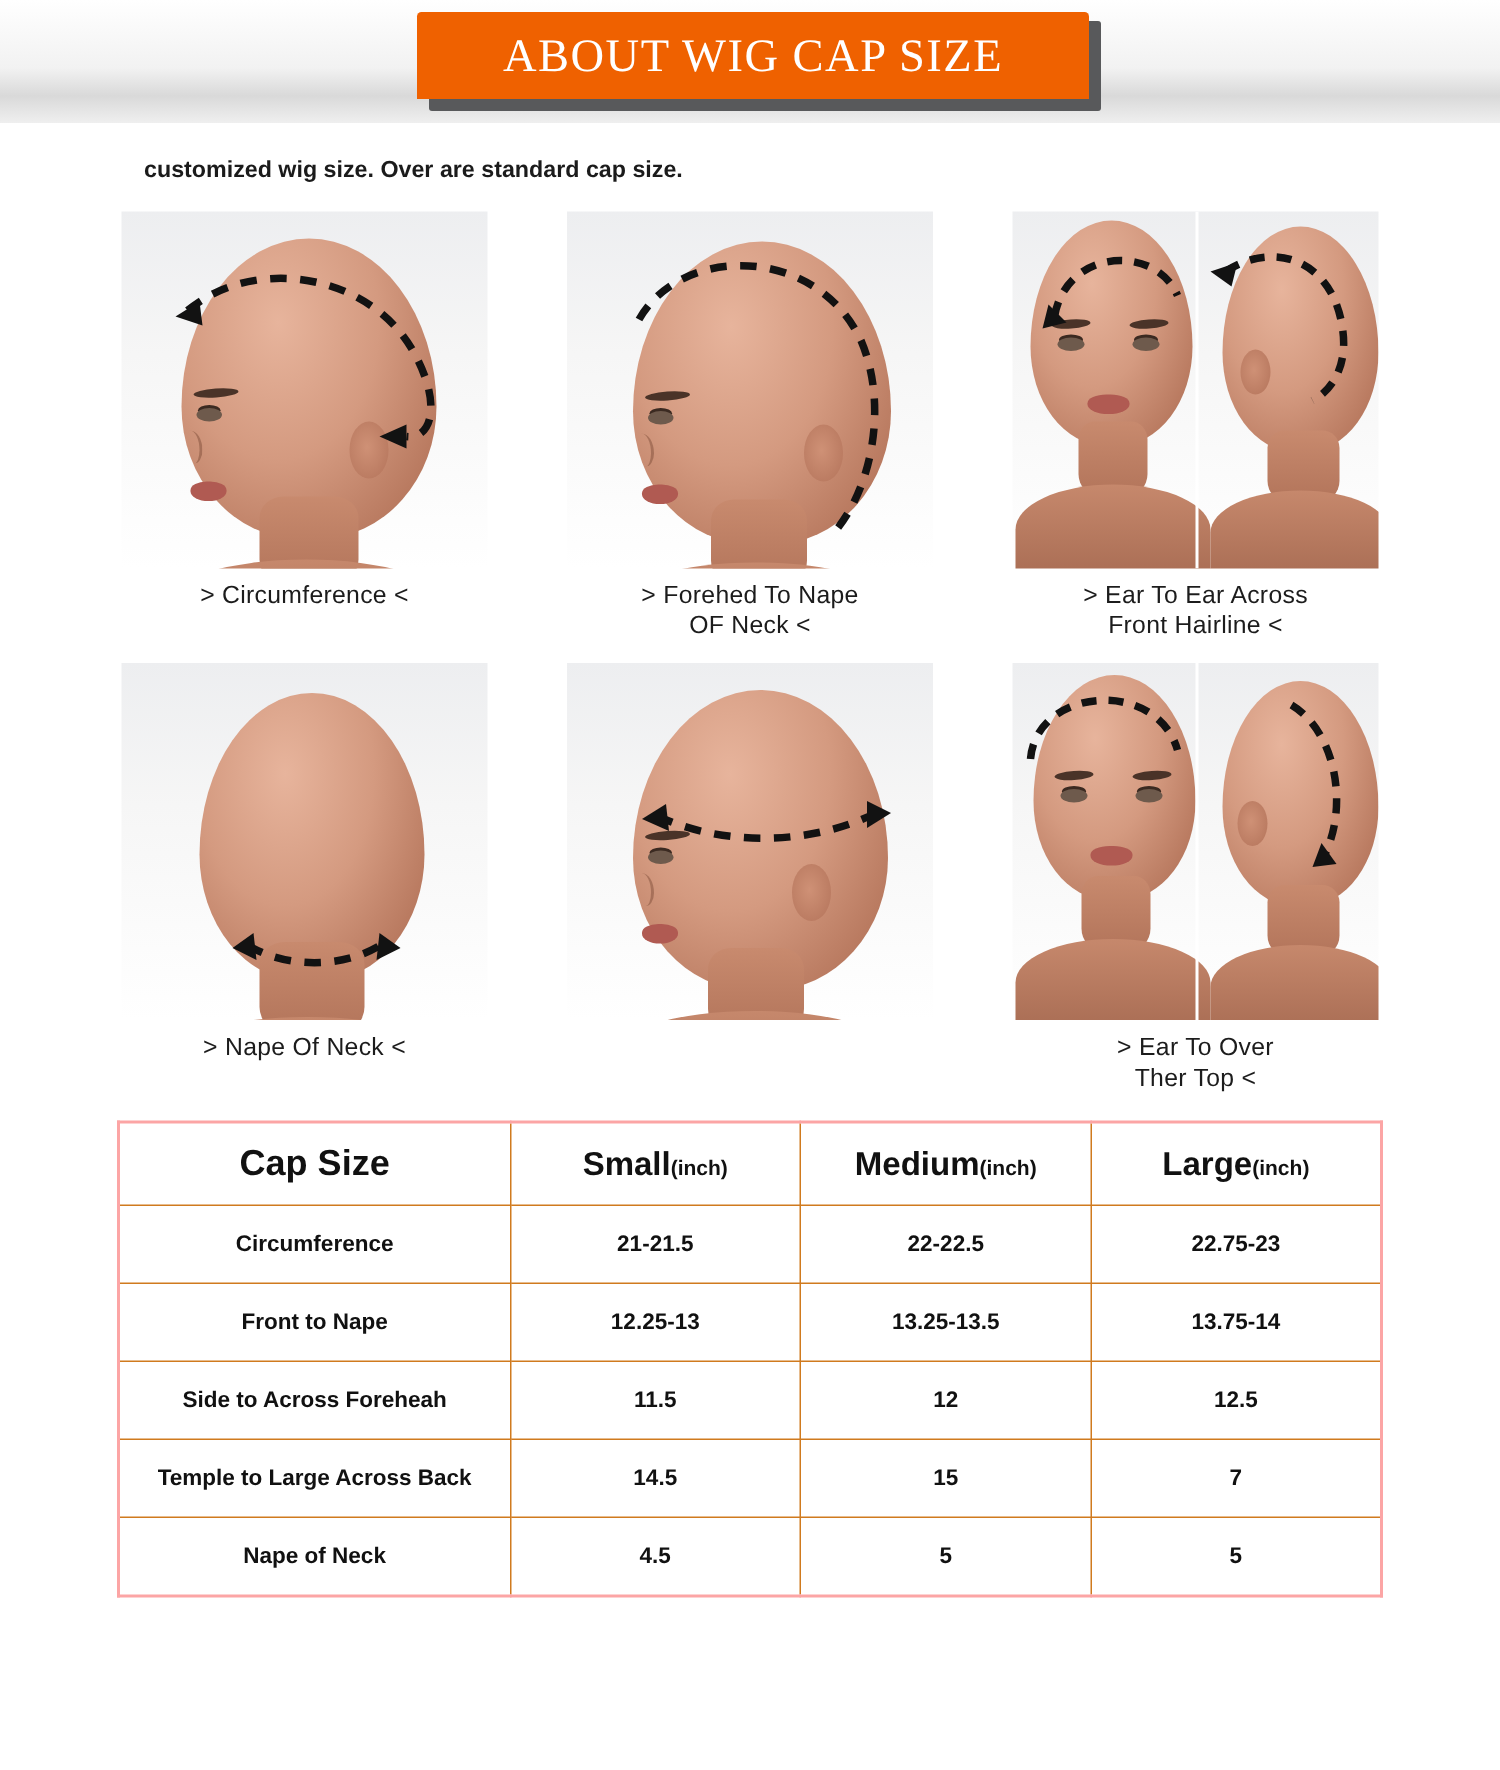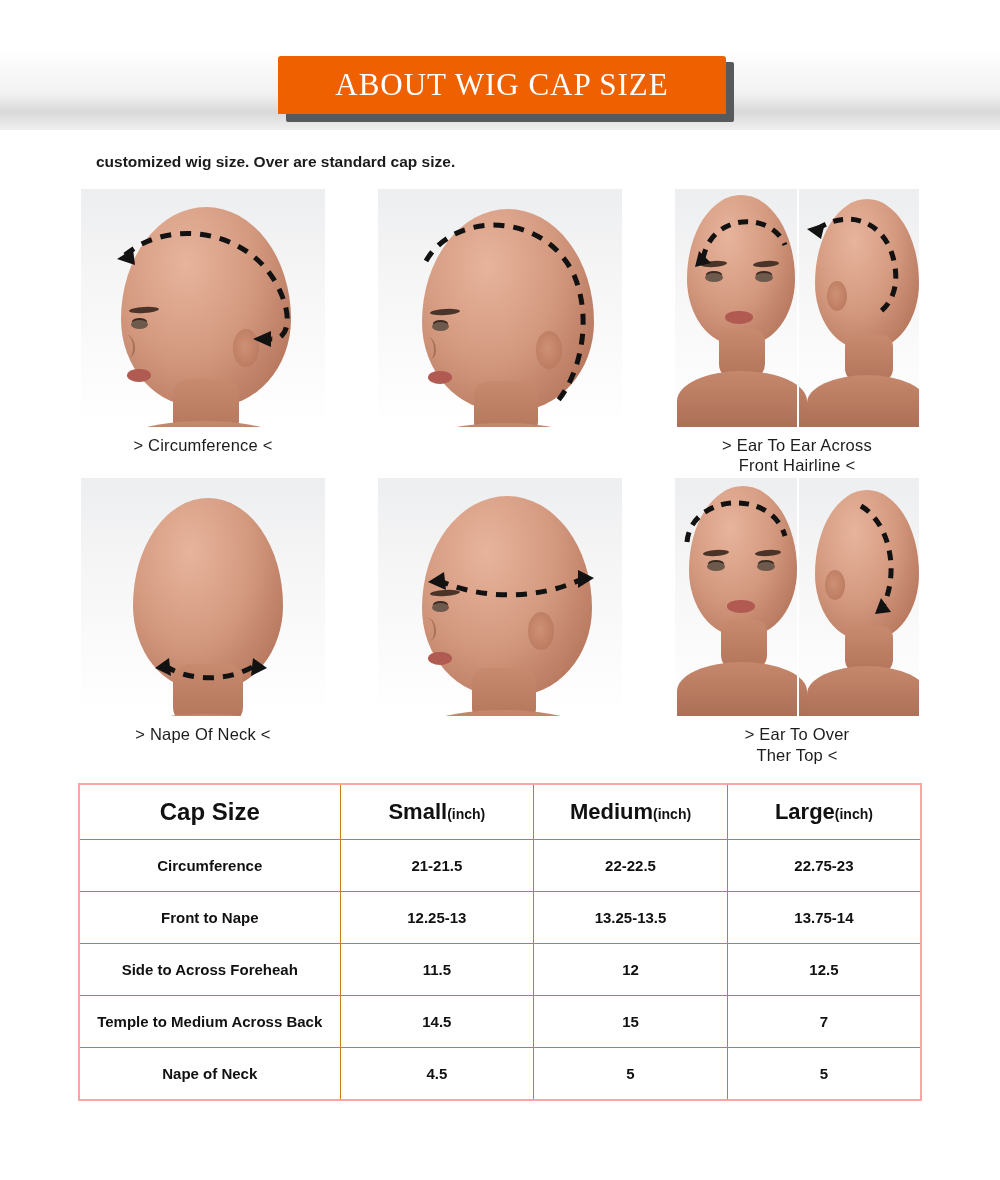--- a/index.html
+++ b/index.html
@@ -12,21 +12,20 @@
     background: #ffffff;
     font-family: "Liberation Sans", sans-serif;
     color: #1a1a1a;
     overflow: hidden;
   }
 
   .page {
     position: relative;
     width: 1000px;
     height: 940px;
-    margin-top: 48px;
   }
 
   
   .header-band {
     position: relative;
     width: 100%;
     height: 82px;
     background: linear-gradient(to bottom, #ffffff 0%, #f2f2f2 55%, #d9d9d9 78%, #efefef 100%);
   }
   .header-shadow {
@@ -66,21 +65,21 @@
     line-height: 1.85;
     color: #1b1b1b;
   }
 
   
   .grid {
     margin: 12px 78px 0 78px;
     display: grid;
     grid-template-columns: 250px 1fr 250px;
     justify-content: space-between;
-    row-gap: 2px;
+    row-gap: 14px;
   }
   .cell {
     display: flex;
     flex-direction: column;
     align-items: center;
   }
   .photo {
     width: 244px;
     height: 238px;
     background: linear-gradient(to bottom, #edeef0 0%, #f6f6f6 40%, #ffffff 100%);
@@ -244,20 +243,24 @@
         <div class="neck" style="left:96px; top:192px; width:64px; height:58px;"></div>
         <div class="shoulder" style="left:32px; top:234px; width:188px; height:58px;"></div>
         <div class="brow" style="left:52px; top:120px;"></div>
         <div class="eye" style="left:54px; top:133px;"></div>
         <div class="nose" style="left:44px; top:148px;"></div>
         <div class="lips" style="left:50px; top:182px; width:24px;"></div>
         <div class="ear" style="left:158px; top:142px;"></div>
         <svg class="dashline" width="244" height="238">
           <path d="M48 72 C 76 22, 166 22, 196 86 C 214 128, 204 184, 178 214" fill="none" stroke="#121212" stroke-width="5" stroke-dasharray="11 9"></path>
         </svg>
+      </div>
+      <div class="caption">
+        <div>&gt; Forehed To Nape</div>
+        <div>OF Neck &lt;</div>
       </div>
     </div>
 
     <div class="cell">
       <div class="photo wide">
 
         <div class="head" style="left:12px; top:6px; width:108px; height:150px;"></div>
         <div class="neck" style="left:44px; top:140px; width:46px; height:50px;"></div>
         <div class="shoulder" style="left:2px; top:182px; width:130px; height:60px;"></div>
         <div class="brow" style="left:26px; top:72px; width:26px;"></div>
@@ -382,21 +385,21 @@
           <td>13.25-13.5</td>
           <td>13.75-14</td>
         </tr>
         <tr>
           <td class="label">Side to Across Foreheah</td>
           <td>11.5</td>
           <td>12</td>
           <td>12.5</td>
         </tr>
         <tr>
-          <td class="label">Temple to Medium Across Back</td>
+          <td class="label">Temple to Large Across Back</td>
           <td>14.5</td>
           <td>15</td>
           <td>7</td>
         </tr>
         <tr>
           <td class="label">Nape of Neck</td>
           <td>4.5</td>
           <td>5</td>
           <td>5</td>
         </tr>

